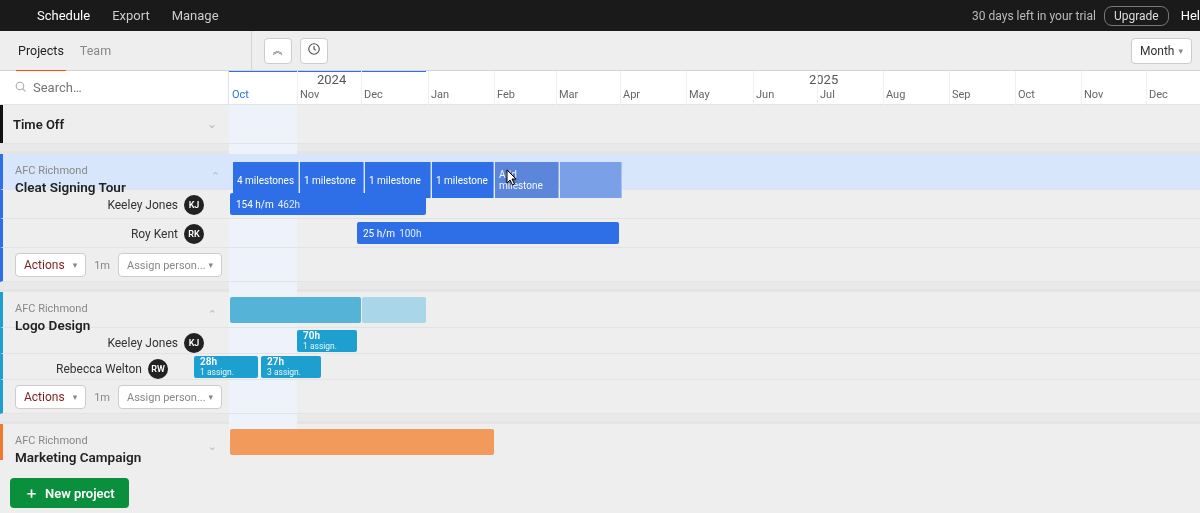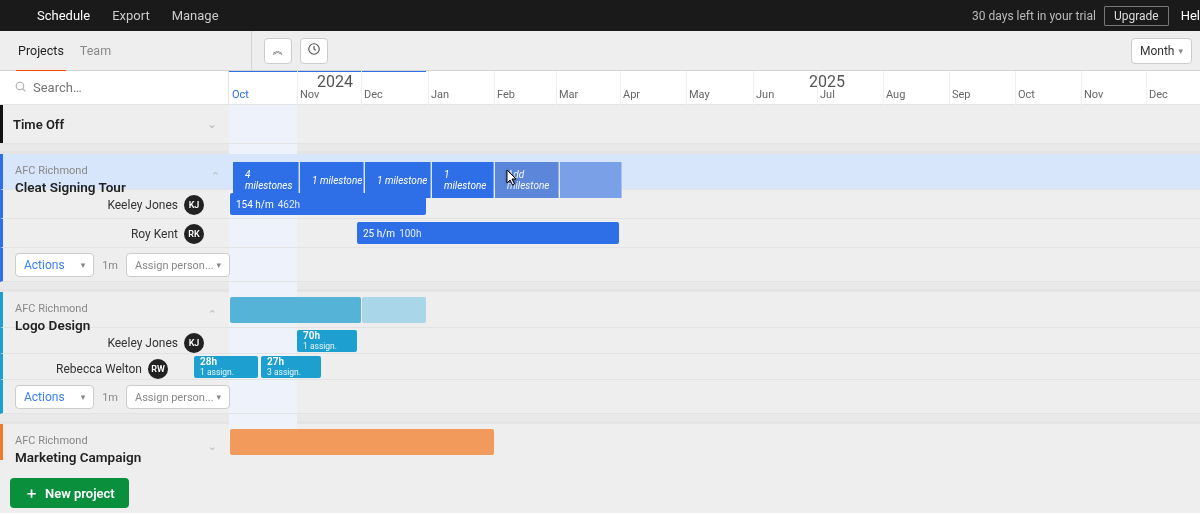--- a/index.html
+++ b/index.html
@@ -5,21 +5,21 @@
   * { box-sizing: border-box; margin: 0; padding: 0; font-family: -apple-system, BlinkMacSystemFont, "Segoe UI", Roboto, sans-serif; }
   body { background: #eeeeee; width: 1200px; height: 513px; overflow: hidden; }
 
   
   .topbar { background: #1a1a1a; height: 31px; display: flex; align-items: center; color: #b0b0b0; font-size: 13px; }
   .topbar .nav { display: flex; gap: 0; padding-left: 26px; }
   .topbar .nav-item { padding: 12px 11px; cursor: pointer; color: #ccc; line-height: 31px; }
   .topbar .nav-item.active { color: #fff; }
   .topbar .spacer { flex: 1; }
   .topbar .trial { color: #bbb; font-size: 12px; margin-right: 8px; }
-  .topbar .upgrade { border: 1px solid #777; border-radius: 1px; color: #ddd; background: transparent; padding: 2px 9px; font-size: 12px; margin-right: 12px; cursor: pointer; }
+  .topbar .upgrade { border: 1px solid #777; border-radius: 8px; color: #ddd; background: transparent; padding: 2px 9px; font-size: 12px; margin-right: 12px; cursor: pointer; }
   .topbar .help { color: #fff; font-size: 13px; margin-right: 0; }
 
   
   .subbar { display: flex; align-items: center; height: 40px; background: #eeeeee; border-bottom: 1px solid #d3d3d3; }
   .subbar .tabs { display: flex; gap: 0; padding-left: 10px; font-size: 12.5px; color: #888; }
   .subbar .tab { padding: 0 8px; height: 40px; line-height: 40px; cursor: pointer; }
   .subbar .tab.active { color: #222; position: relative; }
   .subbar .tab.active::after { content: ""; position: absolute; left: 6px; right: 6px; bottom: -1px; height: 2px; background: #ff4a00; }
   .subbar .iconbtns { display: flex; gap: 8px; padding-left: 12px; }
   .iconbtn { width: 28px; height: 26px; border: 1px solid #ccc; border-radius: 4px; background: #fff; display: inline-flex; align-items: center; justify-content: center; cursor: pointer; }
@@ -32,21 +32,21 @@
   .frame { display: flex; background: #fff; }
   .leftcol { width: 229px; flex: 0 0 229px; border-right: 1px solid #e3e3e3; }
   .rightcol { position: relative; flex: 1; overflow: hidden; }
 
   
   .searchrow { height: 34px; border-bottom: 1px solid #e3e3e3; display: flex; align-items: center; padding-left: 14px; color: #999; font-size: 13px; }
   .searchrow input { border: none; outline: none; font-size: 13px; margin-left: 6px; width: 150px; color: #333; }
 
   
   .tl-header { border-bottom: 1px solid #e3e3e3; height: 34px; position: relative; }
-  .years { height: 15px; position: relative; font-size: 16px; color: #555; }
+  .years { height: 15px; position: relative; font-size: 13px; color: #555; }
   .year { position: absolute; top: 1px; }
   .yearline-blue { position: absolute; top: 0; height: 1px; background: #2e6fe8; }
   .months { height: 19px; position: relative; }
   .monthlabel { position: absolute; top: 2px; font-size: 11px; color: #666; }
   .monthlabel.current { color: #2e6fe8; }
   .months .sep { position: absolute; top: -15px; bottom: 0; width: 1px; background: #f0f0f0; }
 
   
   .gridlines { position: absolute; top: 34px; bottom: 0; left: 0; right: 0; pointer-events: none; }
   .gridlines .gl { position: absolute; top: 0; bottom: 0; width: 1px; background: #f1f1f1; }
@@ -68,30 +68,30 @@
   .proj-cleat .row-left-stripe { border-left: 3px solid #2e6fe8; }
   .proj-logo  .row-left-stripe { border-left: 3px solid #1d9fcf; }
   .proj-mkt   .row-left-stripe { border-left: 3px solid #f07a2b; }
 
   .proj-cleat .projhead-wrap { background: #d8e6fb; border-left: 3px solid #2e6fe8; }
 
   .personrow { height: 29px; display: flex; align-items: center; justify-content: flex-end; padding-right: 25px; font-size: 12px; color: #333; }
   .avatar { width: 20px; height: 20px; border-radius: 50%; background: #222; color: #fff; font-size: 9px; font-weight: 600; display: inline-flex; align-items: center; justify-content: center; margin-left: 6px; }
 
   .actionsrow { height: 34px; display: flex; align-items: center; padding-left: 12px; gap: 8px; }
-  .actionsbtn { border: 1px solid #ccc; border-radius: 4px; background: #fff; height: 24px; padding: 0 8px; font-size: 12px; color: #3b82f6; display: inline-flex; align-items: center; gap: 16px; cursor: pointer; }
+  .actionsbtn { border: 1px solid #ccc; border-radius: 4px; background: #fff; height: 24px; padding: 0 8px; font-size: 12px; color: #7f1d1d; display: inline-flex; align-items: center; gap: 8px; cursor: pointer; }
   .mo { font-size: 11px; color: #888; }
   .assign { border: 1px solid #ccc; border-radius: 4px; background: #fff; height: 24px; width: 104px; padding: 0 8px; font-size: 11px; color: #888; display: inline-flex; align-items: center; justify-content: space-between; cursor: pointer; }
 
   
   .bar { position: absolute; border-radius: 2px; color: #fff; font-size: 10px; display: flex; align-items: center; overflow: hidden; }
   .bar.small { height: 22px; }
   .bar .lbl { padding-left: 6px; white-space: nowrap; }
   .bar .lbl .sub { opacity: .85; margin-left: 4px; }
-  .milestrip { position: absolute; height: 36px; font-size: 10px; color: #fff; display: flex; align-items: center; padding-left: 12px; border-right: 1px solid rgba(255,255,255,.35); font-style: italic; }
+  .milestrip { position: absolute; height: 36px; font-size: 10px; color: #fff; display: flex; align-items: center; padding-left: 4px; border-right: 1px solid rgba(255,255,255,.35); }
   .milestrip.ghost { color: #f3f6ff; }
 
   
   .octcol { position: absolute; top: 0; bottom: 0; background: #eef3fb; }
 
   
   .newproj { margin: 16px 10px; background: #0a8f3c; color: #fff; border: none; border-radius: 4px; height: 30px; padding: 0 14px; font-size: 13px; font-weight: 600; display: inline-flex; align-items: center; gap: 6px; cursor: pointer; }
   .plus { font-size: 15px; line-height: 0; }
 
   .cursor { position: absolute; width: 14px; height: 18px; pointer-events: none; }

